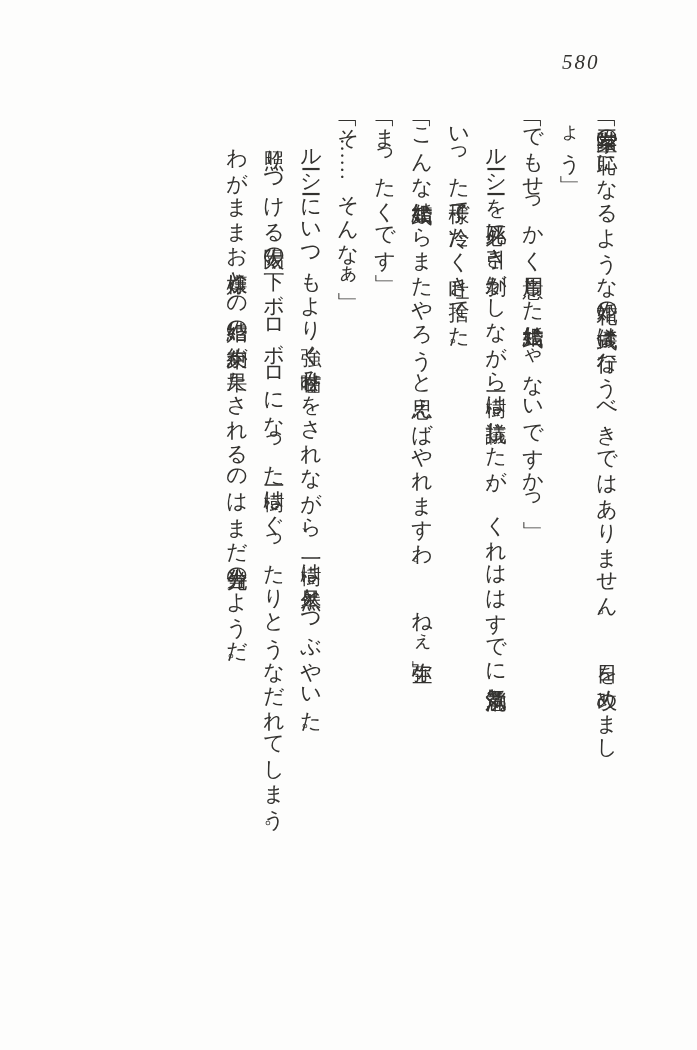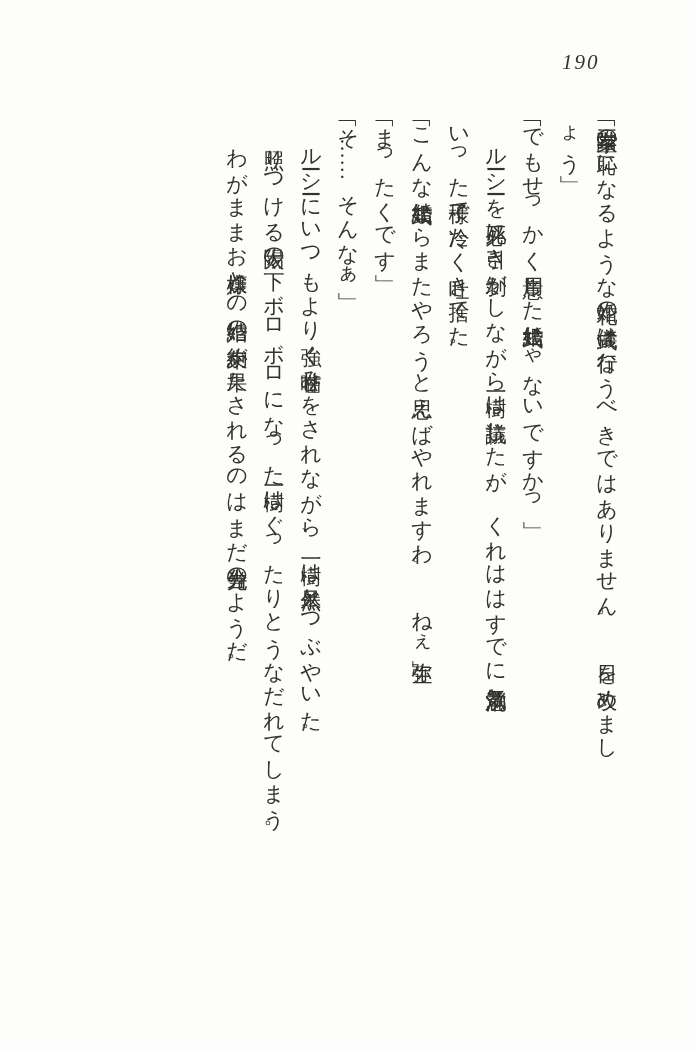--- a/index.html
+++ b/index.html
@@ -39,21 +39,21 @@
     padding: 0;
     white-space: nowrap;
   }
   .text-block p.indent {
     text-indent: 21px;
   }
 </style>
 </head>
 <body style="--bg: #fdfdfc; --ink: #33322f;">
 
-<div class="page-number">190</div>
+<div class="page-number">580</div>
 
 <div class="text-block">
     <p>「三階堂家の恥になるような婚礼の儀式は行なうべきではありません。　日を改めまし</p>
     <p>ょう」</p>
     <p>「でもせっかく用意した結婚式じゃないですかっ」</p>
     <p class="indent">ルーシーを必死に引き剝がしながら一樹は抗議したが、くれははすでに意気消沈と</p>
     <p>いった様子で冷たく吐き捨てた。</p>
     <p>「こんな結婚式ならまたやろうと思えばやれますわ。　ねぇ弥生」</p>
     <p>「まったくです」</p>
     <p>「そ……そんなぁ」</p>

